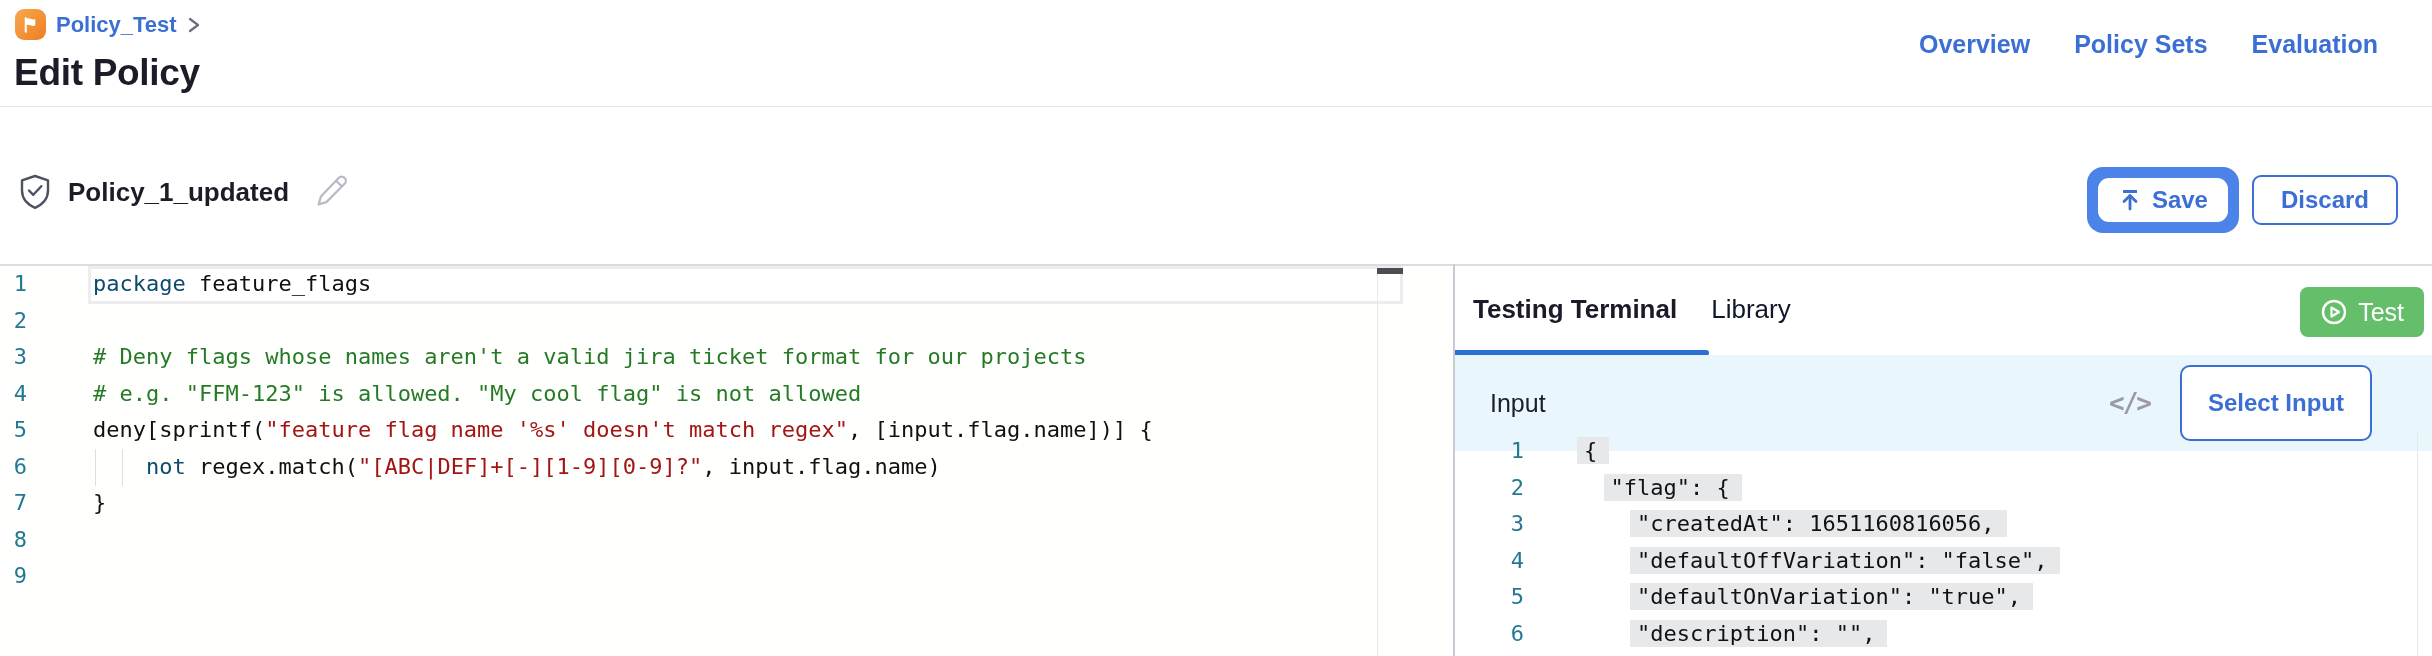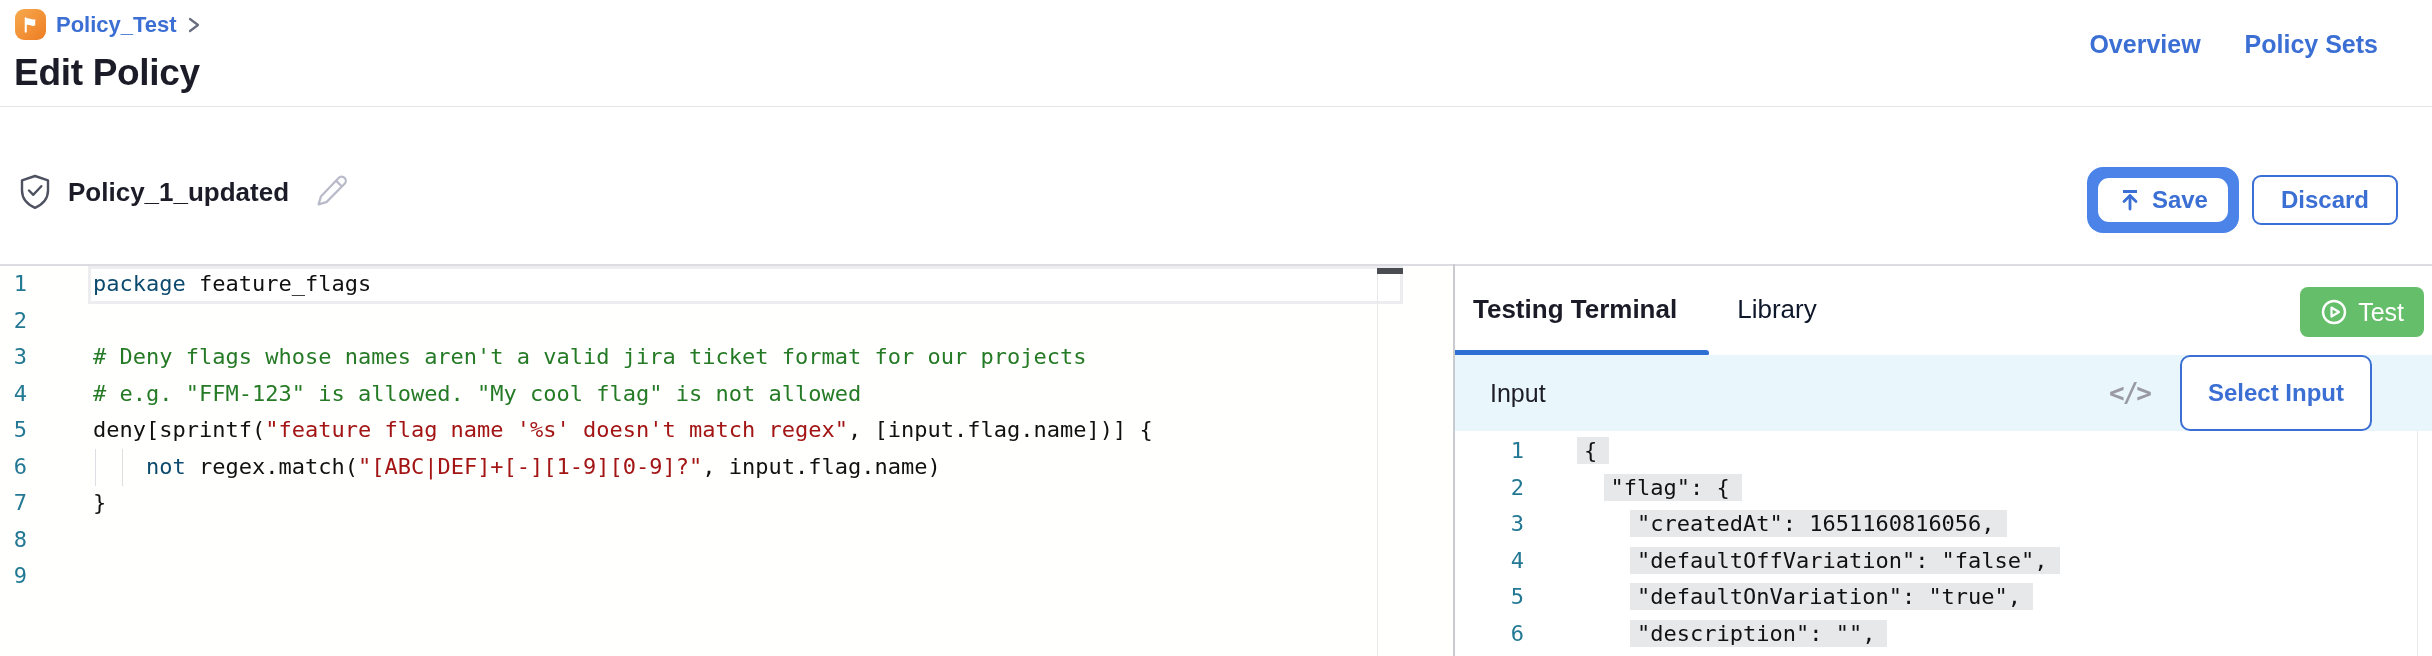--- a/index.html
+++ b/index.html
@@ -50,31 +50,31 @@
               font-family:"DejaVu Sans Mono", monospace; font-size:22px; position:relative; }
   .code-row .ln { width:27px; flex:none; text-align:right; color:#237893; }
   .code-row .code { padding-left:66px; white-space:pre; color:#111111; }
   .tk-kw { color:#0c4a6e; }
   .tk-com { color:#257a25; }
   .tk-str { color:#a31515; }
   .tk-pl { color:#111111; }
 
   
   .right-panel { left:1455px; top:266px; width:977px; height:390px; background:#ffffff; }
-  .terminal-tabs { position:absolute; left:18px; top:0; height:86px; display:flex; align-items:center; gap:60px; }
+  .terminal-tabs { position:absolute; left:18px; top:0; height:86px; display:flex; align-items:center; gap:34px; }
   .term-tab { font-size:26px; color:#0f172a; font-weight:400; cursor:pointer; }
   .term-tab.active { font-weight:700; color:#1b1b28; }
   .tab-underline { position:absolute; left:0; top:84px; width:254px; height:6px;
                    background:#2d6fd2; border-radius:0 3px 3px 0; }
   .test-btn { position:absolute; right:8px; top:21px; height:50px; padding:0 20px;
               background:#65be69; border:none; border-radius:8px; display:flex; align-items:center;
               gap:10px; color:#ffffff; font-size:25px; font-weight:400; cursor:pointer;
               font-family:"Liberation Sans",sans-serif; }
 
-  .input-header { position:absolute; left:0; top:89px; width:977px; height:76px;
+  .input-header { position:absolute; left:0; top:89px; width:977px; height:96px;
                   background:#e9f6fb; display:flex; align-items:center; }
   .input-label { margin-left:35px; font-size:25px; font-weight:500; color:#1d1d28; }
   .input-right { margin-left:auto; margin-right:60px; display:flex; align-items:center; gap:30px; }
   .code-toggle { font-family:"DejaVu Sans Mono",monospace; font-size:26px; font-weight:bold;
                  color:#9a9aa4; letter-spacing:-2px; cursor:pointer; }
   .select-input-btn { background:#ffffff; border:2px solid #3b6fd4; border-radius:10px;
                  padding:22px 26px; font-size:24px; font-weight:600; color:#3b6fd4; cursor:pointer;
                  font-family:"Liberation Sans",sans-serif; }
 
   .json-editor { position:absolute; left:0; top:165px; width:977px; height:225px; padding-top:2px; }
@@ -97,20 +97,21 @@
   <svg width="14" height="18" viewBox="0 0 14 18">
       <polyline points="3,3 11,9 3,15" fill="none" stroke="#6a6d7e" stroke-width="2.2" stroke-linecap="round" stroke-linejoin="round"></polyline>
     </svg>
 </div>
 
 <h1 class="abs page-title">Edit Policy</h1>
 
 <div class="abs module-nav" id="module-nav">
     <div class="nav-item">Overview</div>
     <div class="nav-item">Policy Sets</div>
+    <div class="nav-item">Evaluation</div>
   </div>
 
 <div class="abs divider-h1"></div>
 
 <div class="abs policy-row">
   <svg width="38" height="40" viewBox="0 0 38 40">
     <path d="M19 4l13 4.4v10.2c0 8.6-5.4 13.9-13 17.2C11.4 32.5 6 27.2 6 18.6V8.4z" fill="none" stroke="#4d5160" stroke-width="2.4" stroke-linejoin="round"></path>
     <path d="M13 18.5l4.3 4.3 8-8.6" fill="none" stroke="#4d5160" stroke-width="2.4" stroke-linecap="round" stroke-linejoin="round"></path>
   </svg>
   <span class="policy-name">Policy_1_updated</span>

